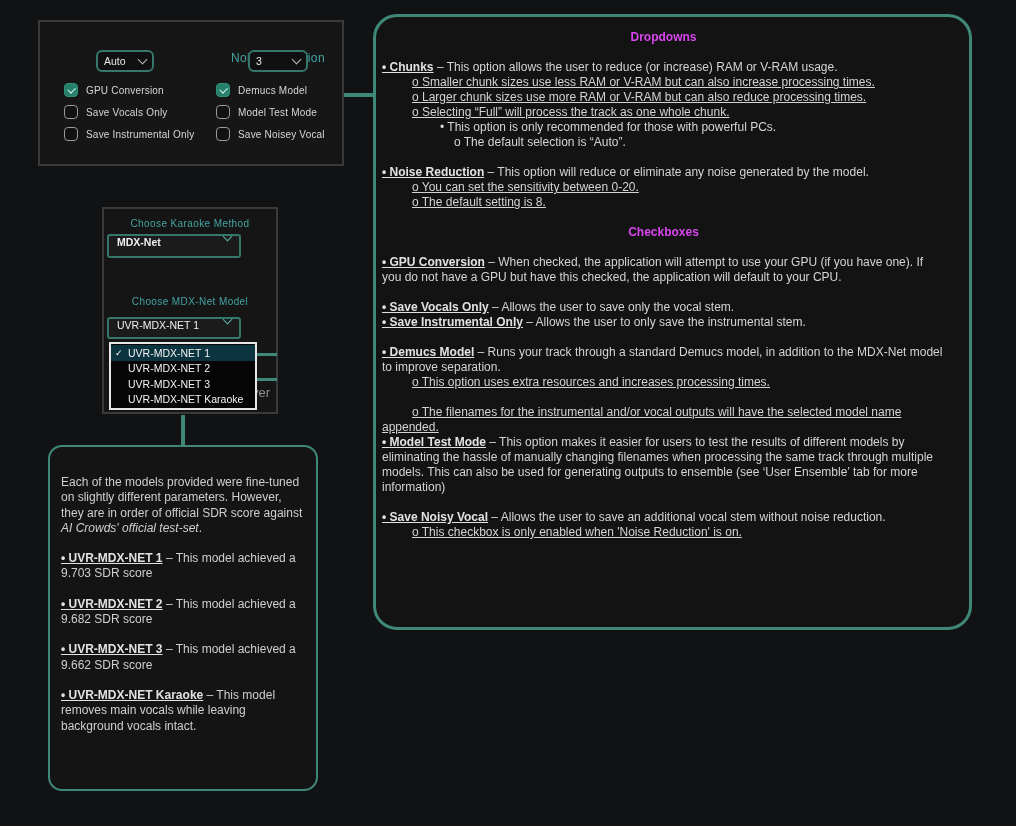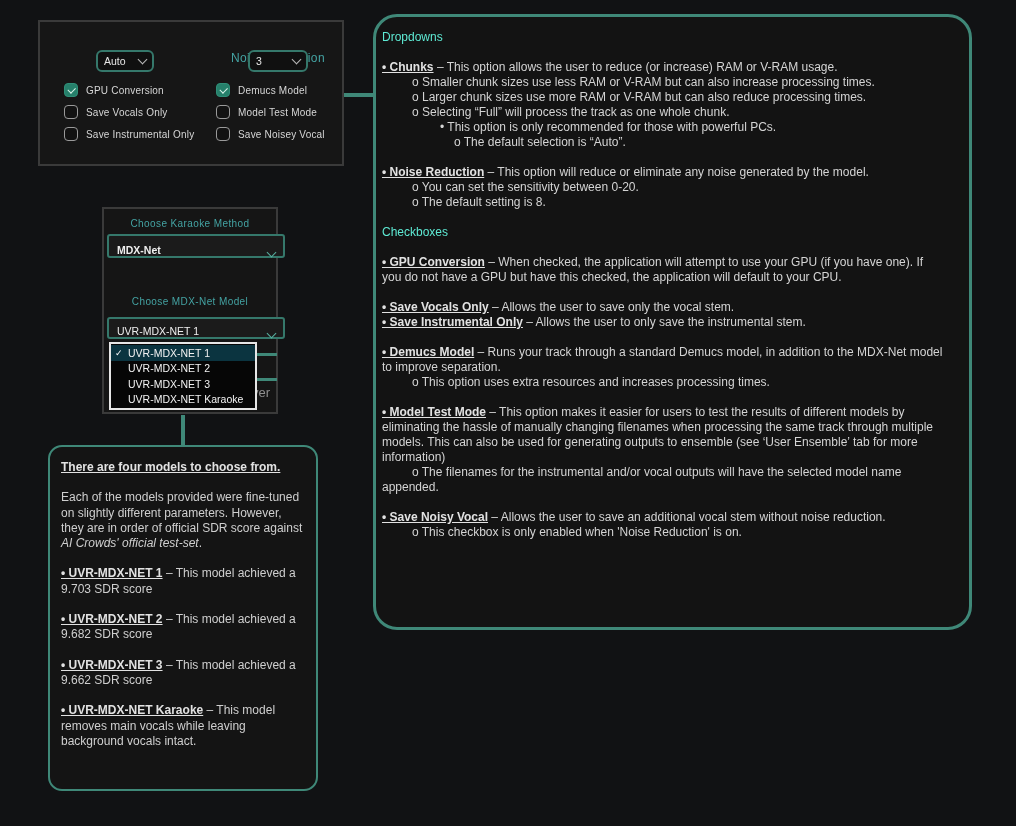--- a/index.html
+++ b/index.html
@@ -33,45 +33,45 @@
   
   .connector-h{position:absolute;left:344px;top:93px;width:29px;height:4px;background:#3f8878;}
   .connector-v{position:absolute;left:181px;top:415px;width:4px;height:31px;background:#3f8878;}
 
   
   #mdx-panel{position:absolute;left:102px;top:207px;width:176px;height:207px;
     background:#151515;border:2px solid #3a3a3a;box-sizing:border-box;}
   .teal-label{position:absolute;left:0;width:100%;text-align:center;color:#44a3a3;
     font-size:10px;letter-spacing:.4px;}
   .l1{top:9px;} .l2{top:87px;}
-  .big-select{position:absolute;left:3px;width:178px;background:#1b1b1b;border:2px solid #35786b;
-    border-radius:3px;display:flex;align-items:flex-end;justify-content:space-between;
+  .big-select{position:absolute;left:3px;width:134px;background:#1b1b1b;border:2px solid #35786b;
+    border-radius:3px;display:flex;align-items:flex-start;justify-content:space-between;
     padding:0 8px;box-sizing:border-box;color:#efefef;font-size:10.5px;cursor:default;}
   .sel1{top:25px;height:24px;font-weight:bold;}
   .sel2{top:108px;height:22px;}
   .frag{position:absolute;background:#3f8878;height:3px;width:33px;left:140px;}
   .f1{top:144px;} .f2{top:169px;}
   .obscured{position:absolute;left:148px;top:176px;color:#8f8f8f;font-size:13px;}
   .option-list{position:absolute;left:5px;top:133px;width:148px;background:#060606;
     border:2px solid #e6e6e6;box-sizing:border-box;z-index:5;padding:1px 0;}
   .opt{display:flex;align-items:center;height:15.5px;font-size:10.5px;color:#f2f2f2;padding-left:4px;}
   .opt .ck{width:13px;font-size:9px;color:#ffffff;flex:0 0 13px;}
   .opt.sel{background:#0b3440;}
 
   
   #models-box{position:absolute;left:48px;top:445px;width:270px;height:346px;background:#141414;
     border:2.5px solid #3f8878;border-radius:14px;box-sizing:border-box;padding:13px 11px;
     color:#cfcfcf;font-size:12px;line-height:15.3px;overflow:hidden;}
   #doc-panel{position:absolute;left:373px;top:14px;width:599px;height:616px;background:#131313;
     border:3px solid #3f8878;border-radius:24px;box-sizing:border-box;
     padding:13px 24px 10px 6px;color:#d4d4d4;font-size:12px;line-height:15px;overflow:hidden;}
-  .heading{font-weight:normal;text-align:left;color:#5eead4;}
+  .heading{font-weight:bold;text-align:center;color:#d946ef;}
   .gap{height:15px;}
   .line{text-indent:0;}
-  .ind1{text-indent:30px;}
+  .ind1{text-indent:30px;text-decoration:underline;}
   .ind2{text-indent:58px;}
   .ind3{text-indent:72px;}
   .b{font-weight:bold;color:#e2e2e2;text-decoration:underline;}
   .i{font-style:italic;}
 </style>
 </head>
 <body>
 
 <div class="canvas">
 
@@ -147,21 +147,20 @@
           <span>UVR-MDX-NET 3</span>
         </div>
         <div class="opt">
           <span class="ck"></span>
           <span>UVR-MDX-NET Karaoke</span>
         </div>
       </div>
   </div>
 
   <div id="models-box">
-      <div class="line ind0"><span class="b">There are four models to choose from.</span></div>
       <div class="gap"></div>
       <div class="line ind0"><span>Each of the models provided were fine-tuned on slightly different parameters. However, they are in order of official SDR score against </span><span class="i">AI Crowds' official test-set</span><span>.</span></div>
       <div class="gap"></div>
       <div class="line ind0"><span class="b">• UVR-MDX-NET 1</span><span> – This model achieved a 9.703 SDR score</span></div>
       <div class="gap"></div>
       <div class="line ind0"><span class="b">• UVR-MDX-NET 2</span><span> – This model achieved a 9.682 SDR score</span></div>
       <div class="gap"></div>
       <div class="line ind0"><span class="b">• UVR-MDX-NET 3</span><span> – This model achieved a 9.662 SDR score</span></div>
       <div class="gap"></div>
       <div class="line ind0"><span class="b">• UVR-MDX-NET Karaoke</span><span> – This model removes main vocals while leaving background vocals intact.</span></div>
@@ -184,20 +183,20 @@
       <div class="heading">Checkboxes</div>
       <div class="gap"></div>
       <div class="line ind0"><span class="b">• GPU Conversion</span><span> – When checked, the application will attempt to use your GPU (if you have one). If you do not have a GPU but have this checked, the application will default to your CPU.</span></div>
       <div class="gap"></div>
       <div class="line ind0"><span class="b">• Save Vocals Only</span><span> – Allows the user to save only the vocal stem.</span></div>
       <div class="line ind0"><span class="b">• Save Instrumental Only</span><span> – Allows the user to only save the instrumental stem.</span></div>
       <div class="gap"></div>
       <div class="line ind0"><span class="b">• Demucs Model</span><span> – Runs your track through a standard Demucs model, in addition to the MDX-Net model to improve separation.</span></div>
       <div class="line ind1"><span>o This option uses extra resources and increases processing times.</span></div>
       <div class="gap"></div>
+      <div class="line ind1"><span>o The filenames for the instrumental and/or vocal outputs will have the selected model name appended.</span></div>
       <div class="line ind0"><span class="b">• Model Test Mode</span><span> – This option makes it easier for users to test the results of different models by eliminating the hassle of manually changing filenames when processing the same track through multiple models. This can also be used for generating outputs to ensemble (see ‘User Ensemble’ tab for more information)</span></div>
-      <div class="line ind1"><span>o The filenames for the instrumental and/or vocal outputs will have the selected model name appended.</span></div>
       <div class="gap"></div>
       <div class="line ind0"><span class="b">• Save Noisy Vocal</span><span> – Allows the user to save an additional vocal stem without noise reduction.</span></div>
       <div class="line ind1"><span>o This checkbox is only enabled when 'Noise Reduction' is on.</span></div>
     </div>
 
 </div>
 
 </body></html>

